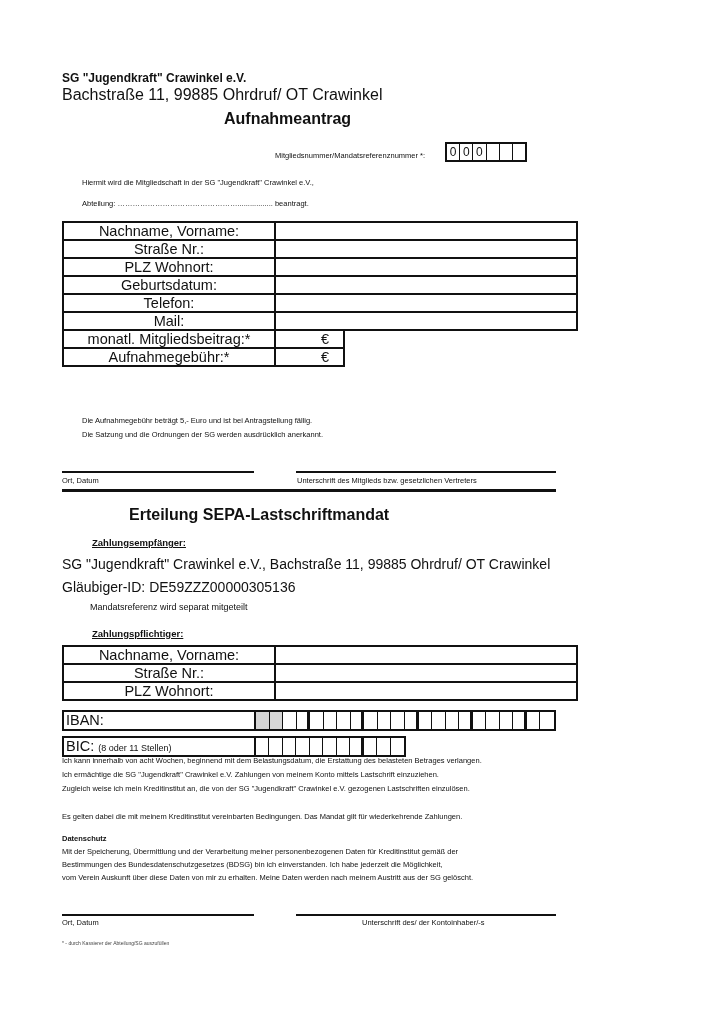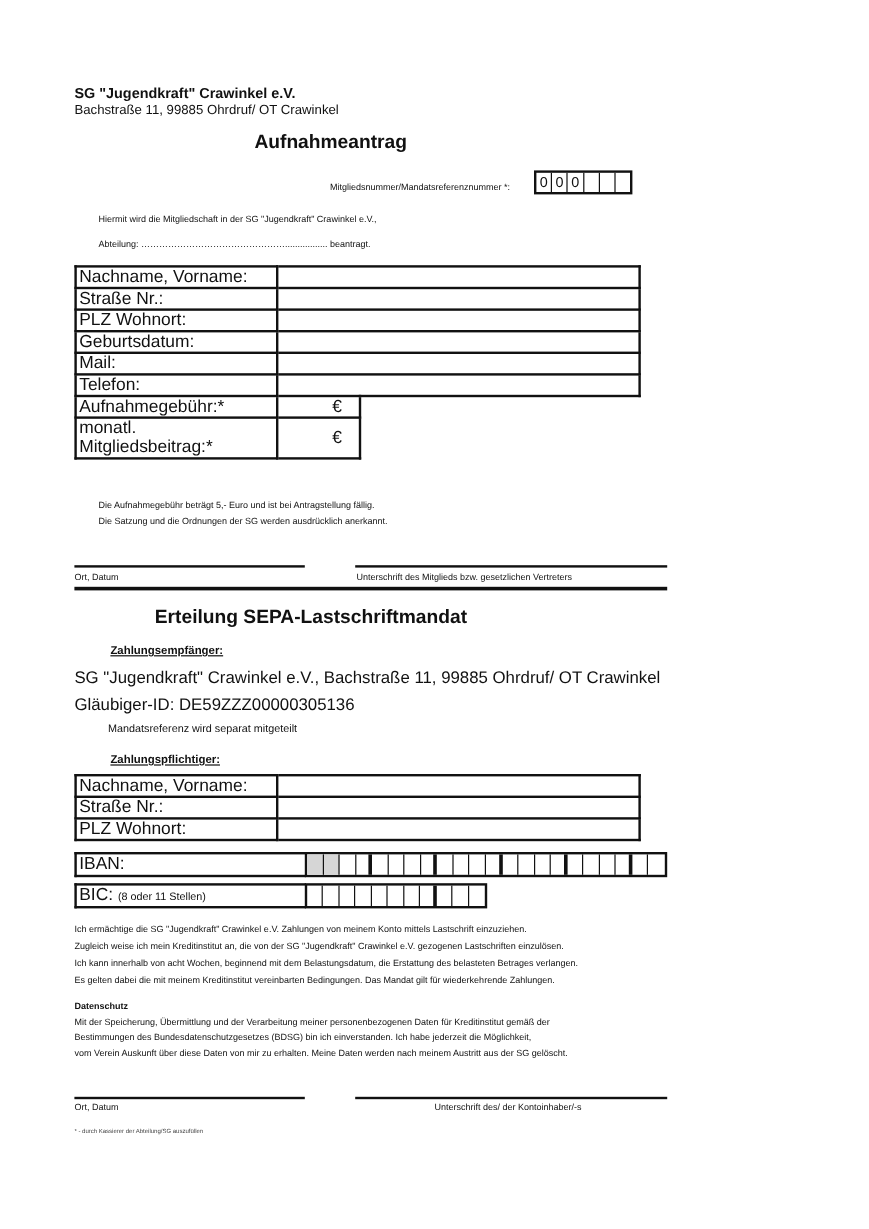--- a/index.html
+++ b/index.html
@@ -1,32 +1,32 @@
 <!DOCTYPE html>
 <html><head>
 <meta charset="utf-8">
 <style>
   html, body { margin:0; padding:0; background:#ffffff; }
   body { width:724px; height:1024px; position:relative; overflow:hidden;
          font-family:"Liberation Sans", sans-serif; color:#111; }
   .abs { position:absolute; white-space:nowrap; }
   .org-name { left:62px; top:71px; font-size:12px; font-weight:bold; }
-  .org-addr { left:62px; top:86px; font-size:11px; }
-  .title1 { left:212px; top:110px; font-size:16px; font-weight:bold; }
+  .org-addr { left:62px; top:86px; font-size:16px; }
+  .title1 { left:224px; top:110px; font-size:16px; font-weight:bold; }
   .small { font-size:7.5px;margin-left:20px; }
   .refno-label { left:255px; top:151px; }
   .refbox { left:445px; top:142px; width:82px; height:20px; border:2px solid #111; box-sizing:border-box; display:flex; }
   .refbox .cell { flex:1; border-right:1px solid #111; font-size:12px; text-align:center; line-height:16px; }
   .refbox .cell:last-child { border-right:none; }
   .hereby { left:62px; top:178px; }
   .abteilung { left:62px; top:199px; }
 
   table.form { position:absolute; border-collapse:collapse; }
   table.form td { border:2px solid #111; padding:0 2px; font-size:14.5px; height:16px; line-height:16px; box-sizing:border-box; }
-  table.form td.label { width:168px; }
+  table.form td.label { width:212px;text-align:center; }
   table.form td.val { width:302px; }
   table.form td.euro { width:69px; text-align:right; padding-right:14px; }
   table.form td.none { border:none; }
 
   .note1 { left:62px; top:416px; }
   .note2 { left:62px; top:430px;text-align:center; }
   .sigline { position:absolute; height:2px; background:#111; }
   .siglabel { font-size:7.5px; }
   .sep { position:absolute; left:62px; top:489px; width:494px; height:3px; background:#111; }
   .title2 { left:129px; top:506px; font-size:16px; font-weight:bold; }
@@ -77,34 +77,34 @@
       </tr>
   <tr>
         <td class="label">PLZ Wohnort:</td>
         <td class="val" colspan="2"></td>
       </tr>
   <tr>
         <td class="label">Geburtsdatum:</td>
         <td class="val" colspan="2"></td>
       </tr>
   <tr>
+        <td class="label">Telefon:</td>
+        <td class="val" colspan="2"></td>
+      </tr>
+  <tr>
         <td class="label">Mail:</td>
         <td class="val" colspan="2"></td>
       </tr>
   <tr>
-        <td class="label">Telefon:</td>
-        <td class="val" colspan="2"></td>
-      </tr>
-  <tr>
-        <td class="label">Aufnahmegebühr:*</td>
+        <td class="label">monatl. Mitgliedsbeitrag:*</td>
         <td class="euro">€</td>
         <td class="none"></td>
       </tr>
   <tr>
-        <td class="label">monatl. Mitgliedsbeitrag:*</td>
+        <td class="label">Aufnahmegebühr:*</td>
         <td class="euro">€</td>
         <td class="none"></td>
       </tr>
 </tbody>
   </table>
 
 <div class="abs small note1">Die Aufnahmegebühr beträgt 5,- Euro und ist bei Antragstellung fällig.</div>
 <div class="abs small note2">Die Satzung und die Ordnungen der SG werden ausdrücklich anerkannt.</div>
 
 <div class="sigline" style="left:62px; top:471px; width:192px;"></div>
@@ -179,21 +179,21 @@
   <div class="c"></div>
   <div class="c"></div>
   <div class="c thick"></div>
   <div class="c"></div>
   <div class="c"></div>
   <div class="c"></div>
 </div>
 
 <div class="abs para" style="top:770px;">Ich ermächtige die SG "Jugendkraft" Crawinkel e.V. Zahlungen von meinem Konto mittels Lastschrift einzuziehen.</div>
 <div class="abs para" style="top:784px;">Zugleich weise ich mein Kreditinstitut an, die von der SG "Jugendkraft" Crawinkel e.V. gezogenen Lastschriften einzulösen.</div>
-<div class="abs para" style="top:798px;">Ich kann innerhalb von acht Wochen, beginnend mit dem  Belastungsdatum, die Erstattung des belasteten Betrages verlangen.</div>
+<div class="abs para" style="top:756px;">Ich kann innerhalb von acht Wochen, beginnend mit dem  Belastungsdatum, die Erstattung des belasteten Betrages verlangen.</div>
 <div class="abs para" style="top:812px;">Es gelten dabei die mit meinem  Kreditinstitut vereinbarten Bedingungen. Das Mandat gilt für wiederkehrende Zahlungen.</div>
 
 <div class="abs para" style="top:834px; font-weight:bold;">Datenschutz</div>
 <div class="abs para" style="top:847px;">Mit der Speicherung, Übermittlung und der Verarbeitung meiner personenbezogenen Daten für Kreditinstitut gemäß der</div>
 <div class="abs para" style="top:860px;">Bestimmungen des Bundesdatenschutzgesetzes (BDSG) bin ich einverstanden. Ich habe jederzeit die Möglichkeit,</div>
 <div class="abs para" style="top:873px;">vom Verein Auskunft über diese Daten von mir zu erhalten. Meine Daten werden nach meinem Austritt aus der SG gelöscht.</div>
 
 <div class="sigline" style="left:62px; top:914px; width:192px;"></div>
 <div class="sigline" style="left:296px; top:914px; width:260px;"></div>
 <div class="abs siglabel" style="left:62px; top:918px;">Ort, Datum</div>

